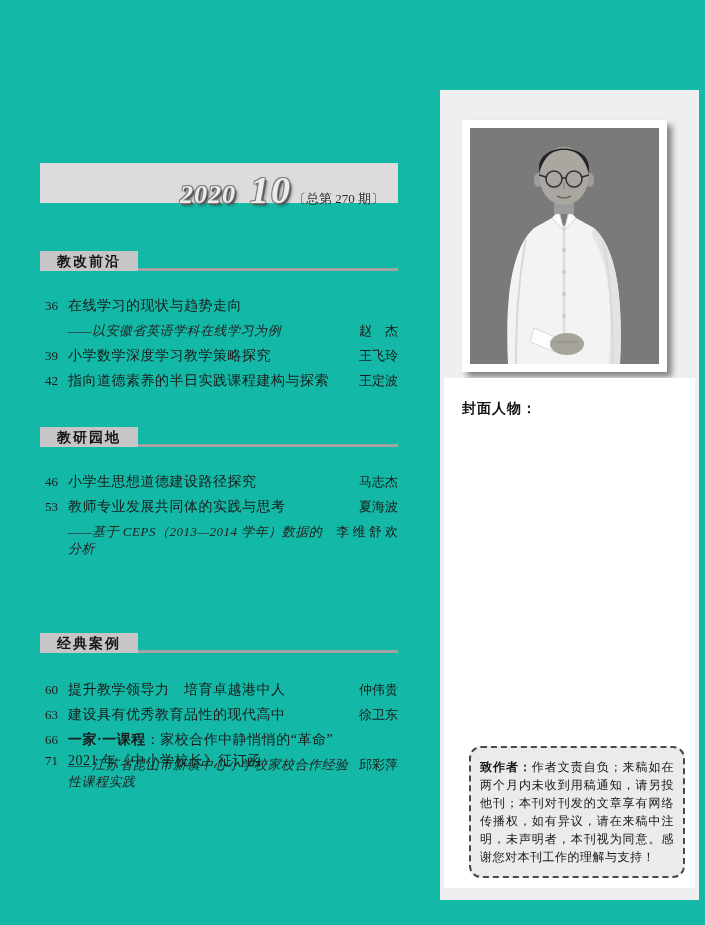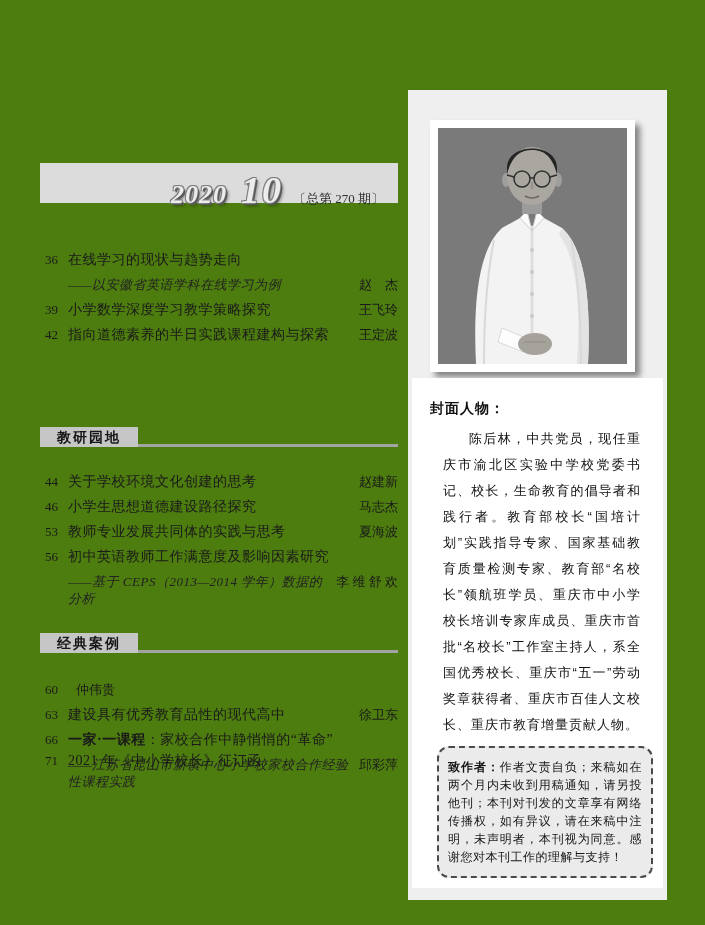--- a/index.html
+++ b/index.html
@@ -1,48 +1,48 @@
 <!DOCTYPE html>
 <html><head>
 <meta charset="utf-8">
 <style>
   html,body{margin:0;padding:0;background:#fff;}
-  .page{position:relative;width:705px;height:925px;background:#4d7c0f;overflow:hidden;
+  .page{position:relative;width:705px;height:925px;background:#14b8a6;overflow:hidden;
         font-family:"Liberation Serif","DejaVu Serif",serif;color:#1a1a1a;}
 
   
   .banner{position:absolute;left:40px;top:163px;width:358px;height:40px;background:#dcdcdc;
           box-sizing:border-box;display:flex;align-items:baseline;justify-content:flex-end;
           padding:5px 14px 0 0;}
   .issue-num{font-style:italic;font-weight:bold;color:#ececec;letter-spacing:1px;
           text-shadow:-1px -1px 0 #7e7e7e,1px -1px 0 #7e7e7e,-1px 1px 0 #7e7e7e,
                       1px 1px 0 #5a5a5a,2px 2px 0 #5a5a5a,3px 3px 3px rgba(0,0,0,.35);}
   .yr{font-size:26px;}
   .mo{font-size:38px;margin-left:14px;letter-spacing:2px;}
-  .serial{font-size:13px;color:#2e2e2e;margin-left:10px;}
+  .serial{font-size:13px;color:#2e2e2e;margin-left:1px;}
 
   
   .toc-sec{position:absolute;left:40px;width:358px;}
   .sec1{top:251px;} .sec2{top:427px;} .sec3{top:633px;}
   .sec-head{display:flex;height:20px;margin-bottom:26px;}
   .sec3 .sec-head{margin-bottom:28px;}
   .sec-label{background:#c6c6c6;color:#161616;font-family:"Liberation Sans","DejaVu Sans",sans-serif;
              font-weight:bold;font-size:14px;line-height:20px;padding:0 17px;letter-spacing:2px;}
   .sec-rule{flex:1;align-self:flex-end;height:3px;background:#a3a3a3;}
 
   .toc-row{display:flex;line-height:17px;margin-bottom:8px;font-size:14px;}
   .pg{flex:none;width:28px;font-size:13px;padding-left:5px;box-sizing:border-box;}
   .ttl{flex:1;letter-spacing:0.5px;}
   .tb{font-weight:bold;}
   .auth{flex:none;margin-left:8px;font-size:13px;white-space:nowrap;}
   .sub .ttl{font-style:italic;font-size:13px;color:#222;}
   .footer-row{position:absolute;left:40px;top:752px;width:358px;}
 
   
-  .right-panel{position:absolute;left:408px;top:90px;width:259px;height:810px;background:#efefef;}
+  .right-panel{position:absolute;left:440px;top:90px;width:259px;height:810px;background:#efefef;}
   .photo-frame{position:absolute;left:22px;top:30px;width:189px;height:236px;background:#ffffff;
                padding:8px;box-shadow:5px 5px 6px rgba(0,0,0,.45);}
   .photo-frame svg{display:block;}
   .cover-card{position:absolute;left:4px;top:288px;width:251px;height:510px;background:#ffffff;
               box-sizing:border-box;padding:22px 20px 0 18px;
               font-family:"Liberation Sans","DejaVu Sans",sans-serif;}
   .cover-heading{font-weight:bold;font-size:14px;letter-spacing:1px;color:#111;}
   .cover-bio{margin:8px 2px 0 13px;font-size:13px;line-height:26px;text-align:justify;
              text-indent:2em;letter-spacing:1px;color:#111;}
   .notice-box{position:absolute;left:25px;top:368px;width:216px;box-sizing:border-box;
@@ -57,20 +57,24 @@
 
 <div class="page">
 
   <div class="banner">
     <span class="issue-num yr">2020</span>
     <span class="issue-num mo">10</span>
     <span class="serial">〔总第 270 期〕</span>
   </div>
 
   <section class="toc-sec sec1">
+    <div class="sec-head">
+      <span class="sec-label">教改前沿</span>
+      <span class="sec-rule"></span>
+    </div>
     <div class="toc-row">
       <span class="pg">36</span>
       <span class="ttl">在线学习的现状与趋势走向</span>
     </div>
     <div class="toc-row sub">
       <span class="pg"></span>
       <span class="ttl">——以安徽省英语学科在线学习为例</span>
       <span class="auth">赵　杰</span>
     </div>
     <div class="toc-row">
@@ -84,52 +88,44 @@
       <span class="auth">王定波</span>
     </div>
   </section>
 
   <section class="toc-sec sec2">
     <div class="sec-head">
       <span class="sec-label">教研园地</span>
       <span class="sec-rule"></span>
     </div>
     <div class="toc-row">
-      <span class="pg">44</span>
-      <span class="ttl">关于学校环境文化创建的思考</span>
-      <span class="auth">赵建新</span>
-    </div>
-    <div class="toc-row">
       <span class="pg">46</span>
       <span class="ttl">小学生思想道德建设路径探究</span>
       <span class="auth">马志杰</span>
     </div>
     <div class="toc-row">
       <span class="pg">53</span>
       <span class="ttl">教师专业发展共同体的实践与思考</span>
       <span class="auth">夏海波</span>
-    </div>
-    <div class="toc-row">
-      <span class="pg">56</span>
-      <span class="ttl">初中英语教师工作满意度及影响因素研究</span>
     </div>
     <div class="toc-row sub">
       <span class="pg"></span>
       <span class="ttl">——基于 CEPS（2013—2014 学年）数据的分析</span>
       <span class="auth">李 维 舒 欢</span>
     </div>
   </section>
 
   <section class="toc-sec sec3">
     <div class="sec-head">
       <span class="sec-label">经典案例</span>
       <span class="sec-rule"></span>
     </div>
     <div class="toc-row">
       <span class="pg">60</span>
+      <span class="ttl">提升教学领导力　培育卓越港中人</span>
       <span class="auth">仲伟贵</span>
     </div>
     <div class="toc-row">
       <span class="pg">63</span>
       <span class="ttl">建设具有优秀教育品性的现代高中</span>
       <span class="auth">徐卫东</span>
     </div>
     <div class="toc-row">
       <span class="pg">66</span>
       <span class="ttl"><b class="tb">一家·一课程</b><span>：家校合作中静悄悄的“革命”</span></span>
@@ -184,20 +180,19 @@
         <path d="M87,68 Q94,72 101,68" stroke="#6b6661" stroke-width="1.5" fill="none"></path>
 
         <path d="M64,200 L90,211 L85,224 L60,214 Z" fill="#fdfdfd" stroke="#d8d8d8" stroke-width="1"></path>
         <ellipse cx="97" cy="216" rx="17" ry="11" fill="#a6a29c"></ellipse>
         <path d="M86,214 L108,214" stroke="#8f8a84" stroke-width="1" fill="none"></path>
       </svg>
     </div>
 
     <div class="cover-card">
       <div class="cover-heading">封面人物：</div>
-      <p class="cover-bio">陈后林，中共党员，现任重庆市渝北区实验中学校党委书记、校长，生命教育的倡导者和践行者。教育部校长“国培计划”实践指导专家、国家基础教育质量检测专家、教育部“名校长”领航班学员、重庆市中小学校长培训专家库成员、重庆市首批“名校长”工作室主持人，系全国优秀校长、重庆市“五一”劳动奖章获得者、重庆市百佳人文校长、重庆市教育增量贡献人物。</p>
       <div class="notice-box">
         <span class="notice-lead">致作者：</span><span>作者文责自负；来稿如在两个月内未收到用稿通知，请另投他刊；本刊对刊发的文章享有网络传播权，如有异议，请在来稿中注明，未声明者，本刊视为同意。感谢您对本刊工作的理解与支持！</span>
       </div>
     </div>
   </aside>
 
 </div>
 
 </body></html>

